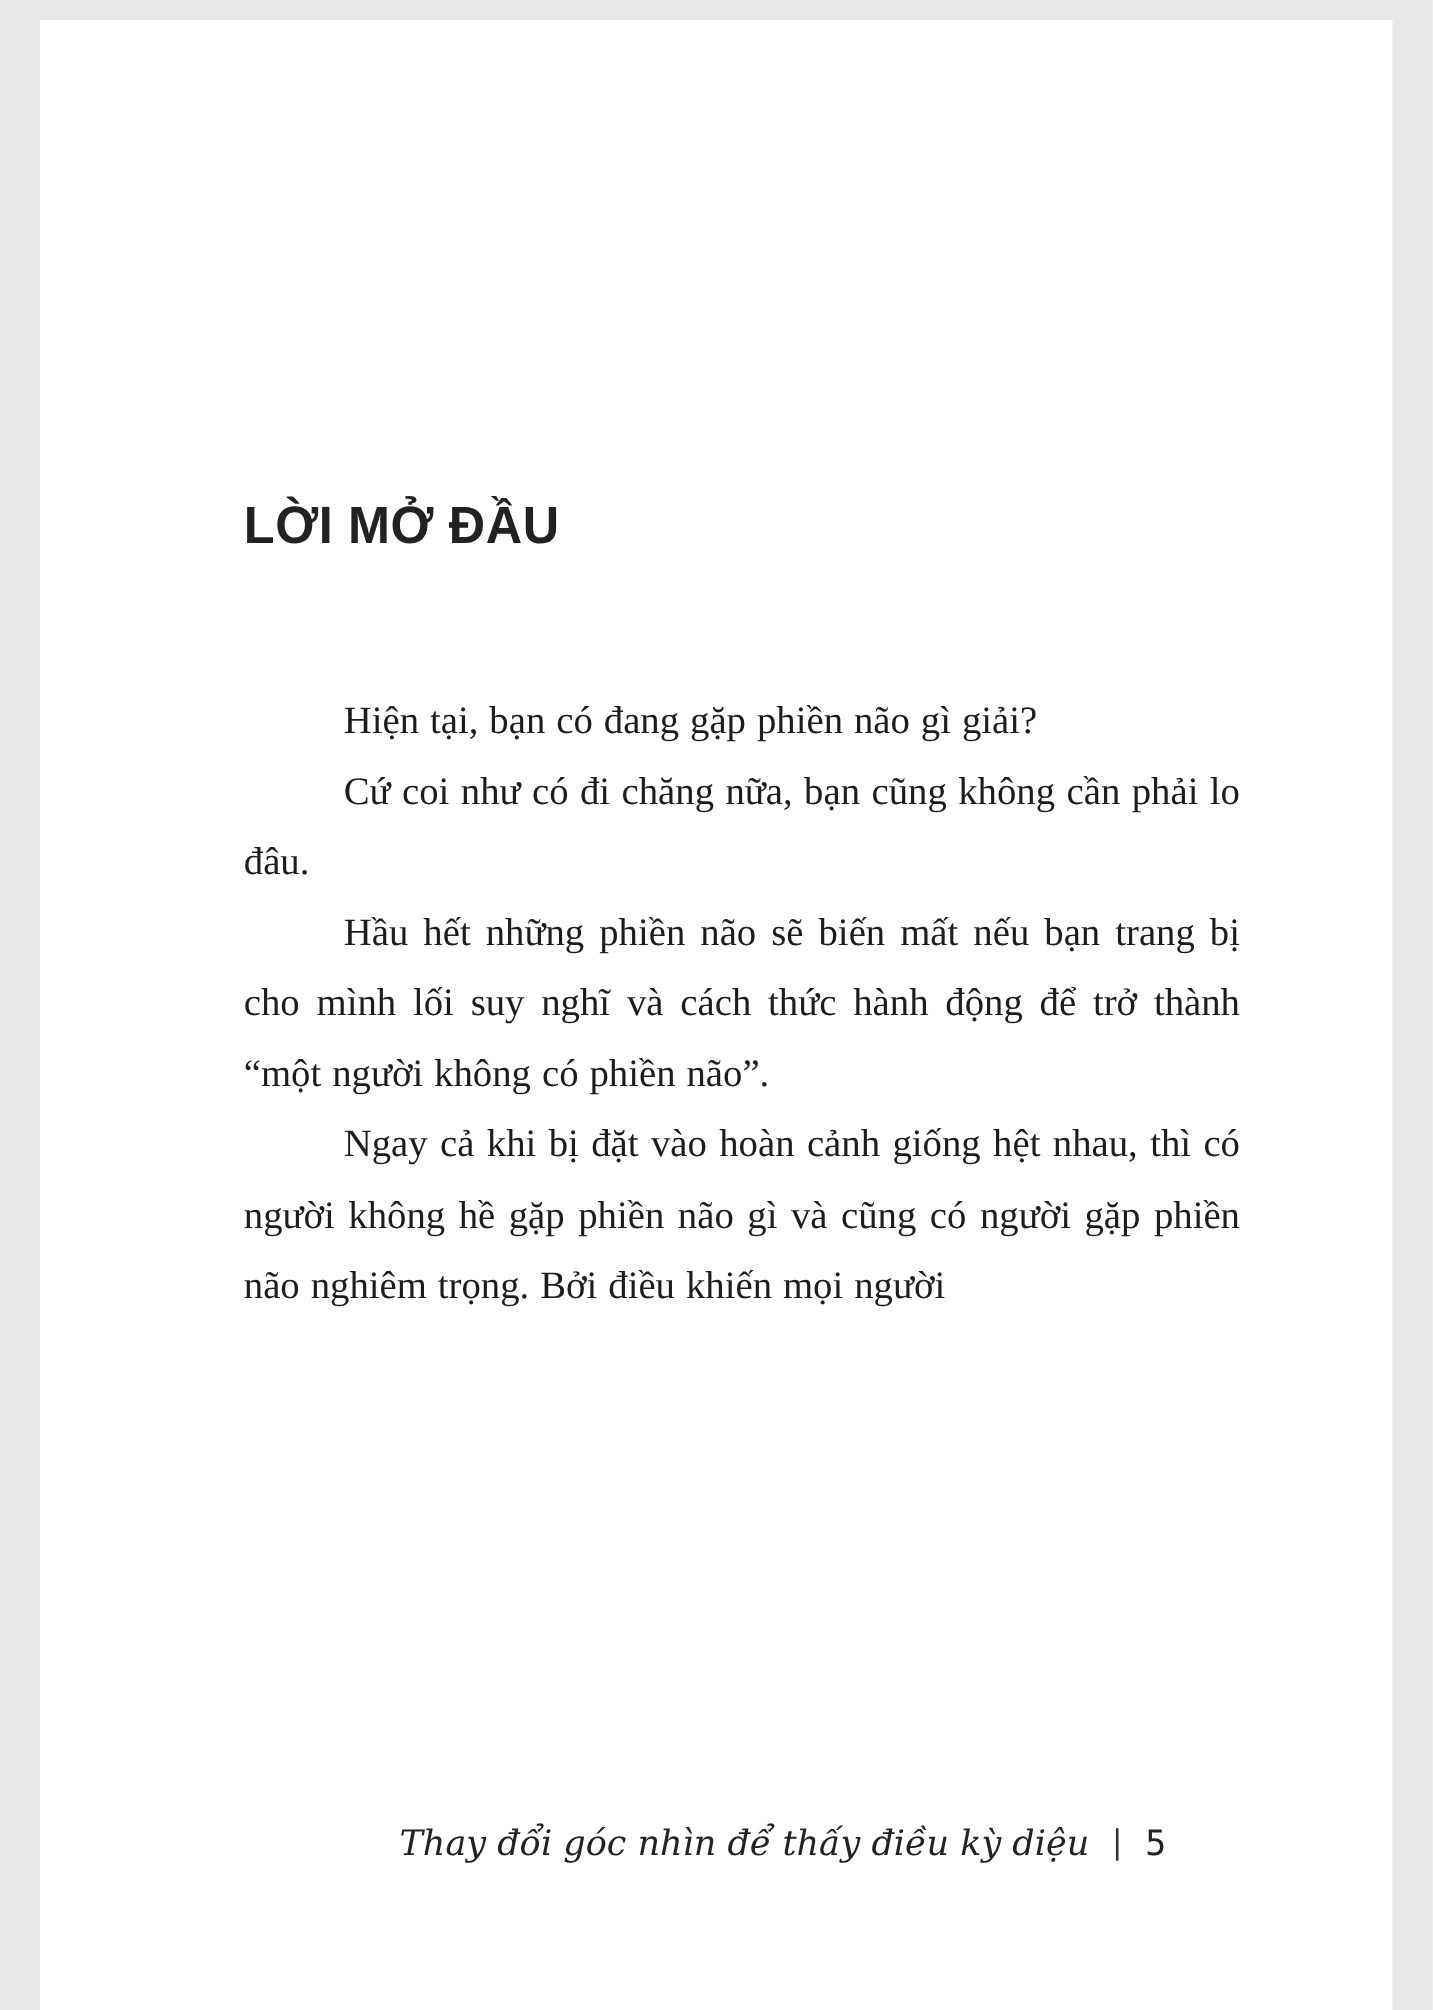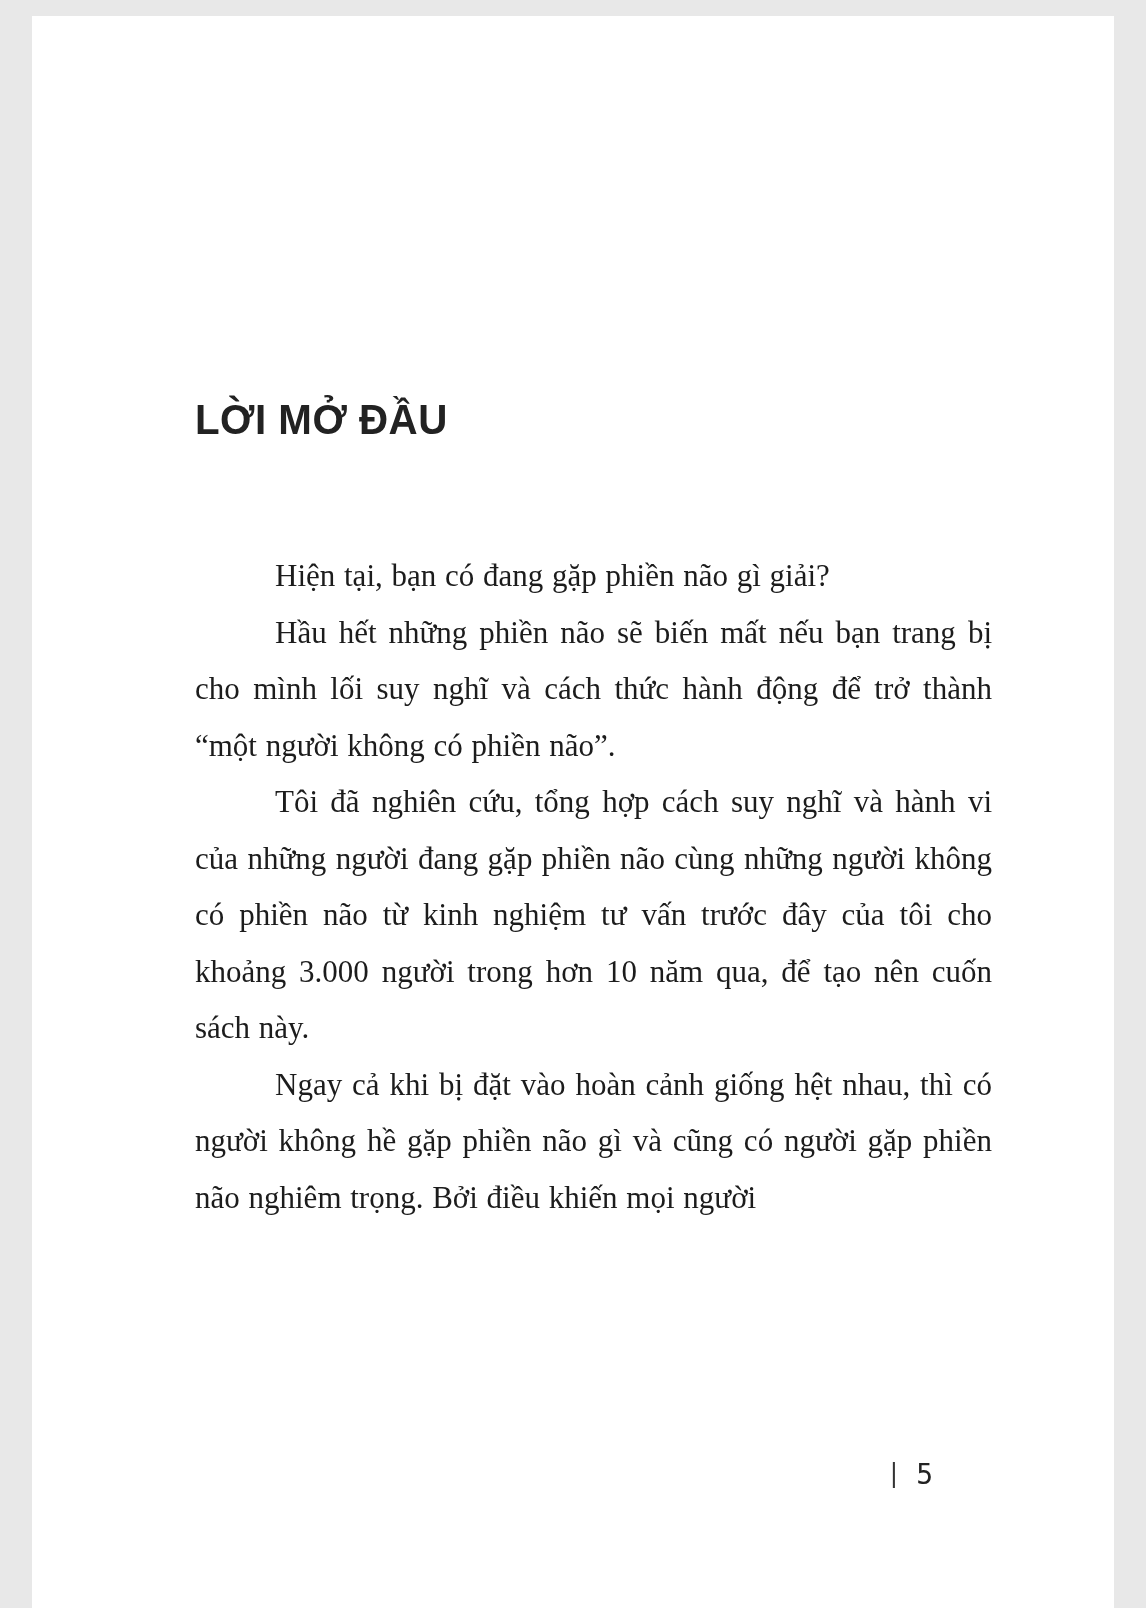--- a/index.html
+++ b/index.html
@@ -72,23 +72,24 @@
 </style>
 </head>
 <body>
 
 <div class="page">
 
   <h1 class="chapter-title">LỜI MỞ ĐẦU</h1>
 
   <div class="body-text">
     <p>Hiện tại, bạn có đang gặp phiền não gì giải?</p>
+    <p>Cứ coi như có đi chăng nữa, bạn cũng không cần phải lo đâu.</p>
     <p>Hầu hết những phiền não sẽ biến mất nếu bạn trang bị cho mình lối suy nghĩ và cách thức hành động để trở thành “một người không có phiền não”.</p>
-    <p>Tôi đã nghiên cứu, tổng hợp cách suy nghĩ và hành vi của những người đang gặp phiền não cùng những người không có phiền não từ kinh nghiệm tư vấn trước đây của tôi cho khoảng 3.000 người trong hơn 10 năm qua, để tạo nên cuốn sách này.</p>
     <p>Ngay cả khi bị đặt vào hoàn cảnh giống hệt nhau, thì có người không hề gặp phiền não gì và cũng có người gặp phiền não nghiêm trọng. Bởi điều khiến mọi người</p>
   </div>
 
   <div class="page-footer">
+    <span class="running-title">Thay đổi góc nhìn để thấy điều kỳ diệu</span>
     <span class="sep">|</span>
     <span class="pagenum">5</span>
   </div>
 
 </div>
 
 </body></html>

